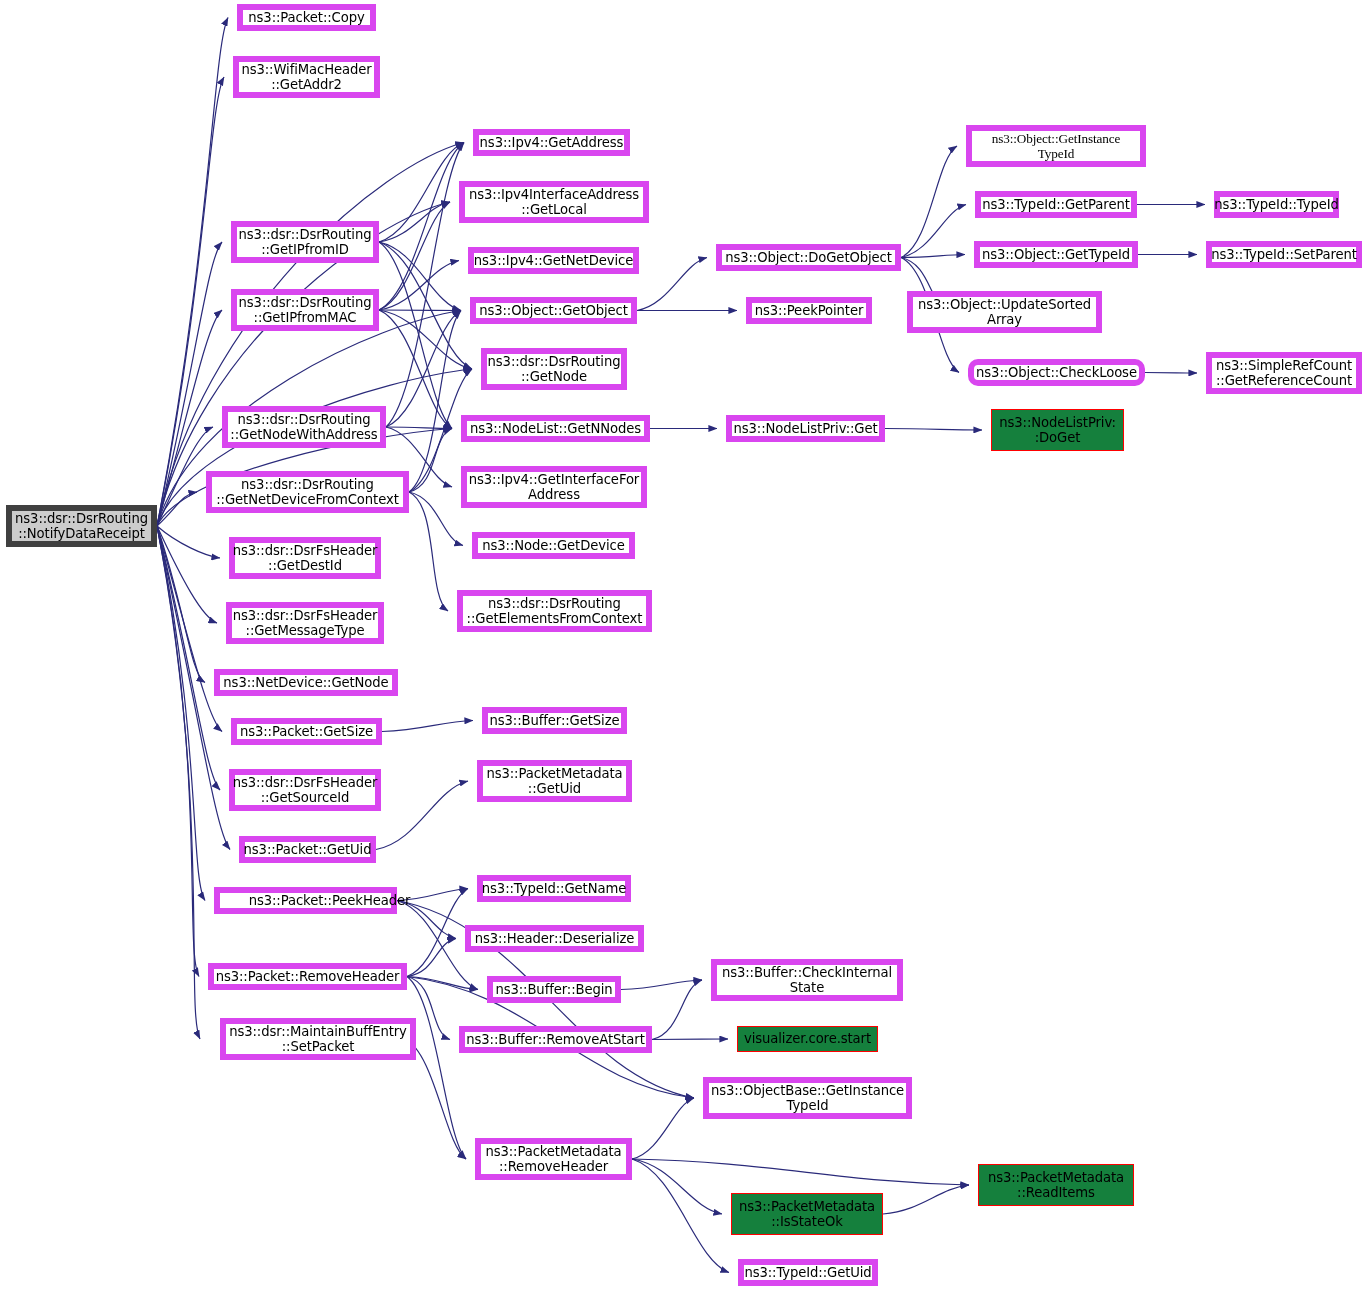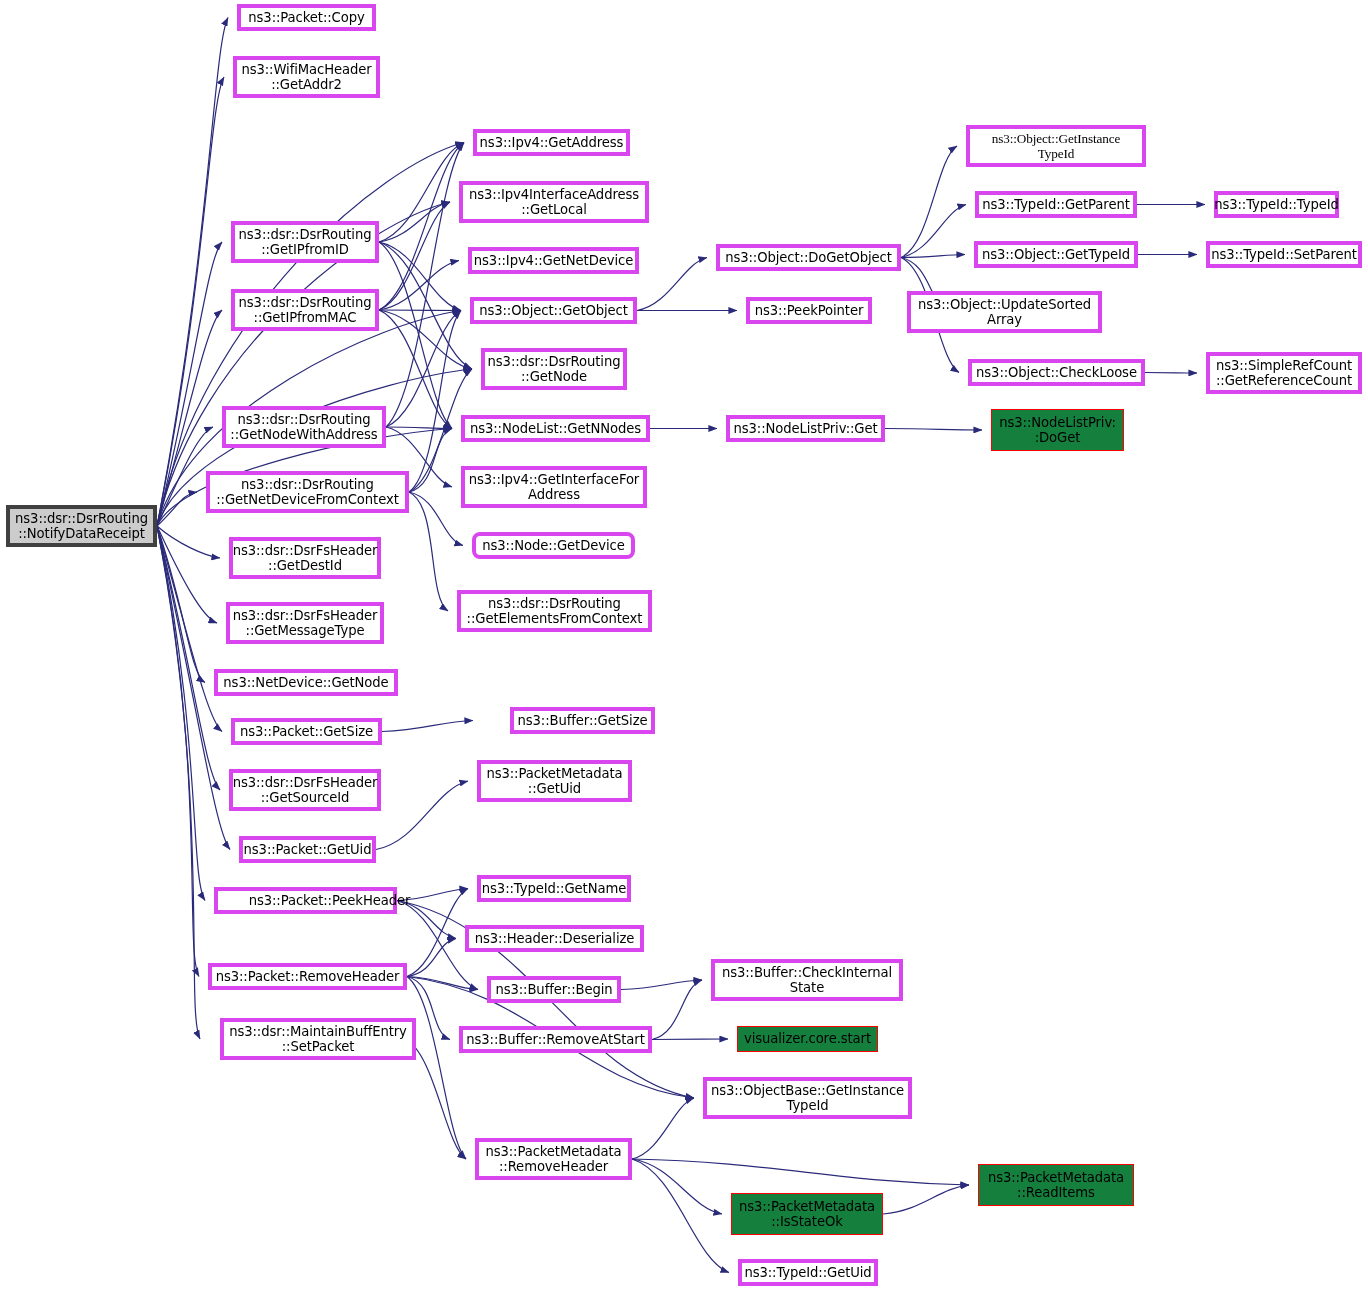--- a/index.html
+++ b/index.html
@@ -7,21 +7,21 @@
     position:relative;
     width:1368px;height:1291px;
     background:#ffffff;
     font-family:"DejaVu Sans", sans-serif;
     overflow:hidden;
   }
   svg#edges{position:absolute;left:0;top:0;width:1368px;height:1291px;}
   .node{
     position:absolute;
     box-sizing:border-box;
-    border:4px solid #d946ef;
+    border:6px solid #d946ef;
     background:#ffffff;
     color:#000000;
     display:flex;
     align-items:center;
     justify-content:center;
     text-align:center;
     line-height:1.16;
     font-size:13.2px;
     letter-spacing:-0.1px;
     white-space:pre-line;
@@ -146,24 +146,24 @@
       <div class="node" style="left: 473px; top: 129px; width: 157px; height: 27px;">ns3::Ipv4::GetAddress</div>
       <div class="node" style="left: 459px; top: 181px; width: 190px; height: 42px;">ns3::Ipv4InterfaceAddress
 ::GetLocal</div>
       <div class="node" style="left: 468px; top: 247px; width: 171px; height: 27px;">ns3::Ipv4::GetNetDevice</div>
       <div class="node" style="left: 470px; top: 297px; width: 167px; height: 27px;">ns3::Object::GetObject</div>
       <div class="node" style="left: 481px; top: 348px; width: 146px; height: 42px;">ns3::dsr::DsrRouting
 ::GetNode</div>
       <div class="node" style="left: 461px; top: 415px; width: 189px; height: 27px;">ns3::NodeList::GetNNodes</div>
       <div class="node" style="left: 461px; top: 466px; width: 186px; height: 42px;">ns3::Ipv4::GetInterfaceFor
 Address</div>
-      <div class="node" style="left: 472px; top: 532px; width: 163px; height: 27px; border-radius: 8px;">ns3::Node::GetDevice</div>
+      <div class="node" style="left: 472px; top: 532px; width: 163px; height: 27px;">ns3::Node::GetDevice</div>
       <div class="node" style="left: 457px; top: 590px; width: 195px; height: 42px;">ns3::dsr::DsrRouting
 ::GetElementsFromContext</div>
-      <div class="node" style="left: 482px; top: 707px; width: 145px; height: 27px; margin-left: 28px;">ns3::Buffer::GetSize</div>
+      <div class="node" style="left: 482px; top: 707px; width: 145px; height: 27px;">ns3::Buffer::GetSize</div>
       <div class="node" style="left: 477px; top: 760px; width: 155px; height: 42px;">ns3::PacketMetadata
 ::GetUid</div>
       <div class="node" style="left: 477px; top: 875px; width: 154px; height: 27px;">ns3::TypeId::GetName</div>
       <div class="node" style="left: 465px; top: 925px; width: 179px; height: 27px;">ns3::Header::Deserialize</div>
       <div class="node" style="left: 487px; top: 976px; width: 134px; height: 27px;">ns3::Buffer::Begin</div>
       <div class="node" style="left: 459px; top: 1026px; width: 193px; height: 27px;">ns3::Buffer::RemoveAtStart</div>
       <div class="node" style="left: 475px; top: 1138px; width: 157px; height: 42px;">ns3::PacketMetadata
 ::RemoveHeader</div>
       <div class="node" style="left: 746px; top: 297px; width: 126px; height: 27px;">ns3::PeekPointer</div>
       <div class="node" style="left: 716px; top: 244px; width: 185px; height: 27px;">ns3::Object::DoGetObject</div>
@@ -175,21 +175,21 @@
 TypeId</div>
       <div class="node highlight" style="left: 731px; top: 1193px; width: 152px; height: 42px;">ns3::PacketMetadata
 ::IsStateOk</div>
       <div class="node" style="left: 738px; top: 1259px; width: 140px; height: 27px;">ns3::TypeId::GetUid</div>
       <div class="node" style="left: 966px; top: 125px; width: 180px; height: 42px; font-family: Liberation Serif, serif;">ns3::Object::GetInstance
 TypeId</div>
       <div class="node" style="left: 975px; top: 191px; width: 162px; height: 27px;">ns3::TypeId::GetParent</div>
       <div class="node" style="left: 974px; top: 241px; width: 164px; height: 27px;">ns3::Object::GetTypeId</div>
       <div class="node" style="left: 907px; top: 291px; width: 195px; height: 42px;">ns3::Object::UpdateSorted
 Array</div>
-      <div class="node" style="left: 968px; top: 359px; width: 177px; height: 27px;">ns3::Object::CheckLoose</div>
+      <div class="node" style="left: 968px; top: 359px; width: 177px; height: 27px; border-radius: 10px;">ns3::Object::CheckLoose</div>
       <div class="node highlight" style="left: 991px; top: 409px; width: 133px; height: 42px;">ns3::NodeListPriv:
 :DoGet</div>
       <div class="node" style="left: 1214px; top: 191px; width: 125px; height: 27px;">ns3::TypeId::TypeId</div>
       <div class="node" style="left: 1206px; top: 241px; width: 156px; height: 27px;">ns3::TypeId::SetParent</div>
       <div class="node" style="left: 1206px; top: 352px; width: 156px; height: 42px;">ns3::SimpleRefCount
 ::GetReferenceCount</div>
       <div class="node highlight" style="left: 978px; top: 1164px; width: 156px; height: 42px;">ns3::PacketMetadata
 ::ReadItems</div>
     </div>
 </div>

